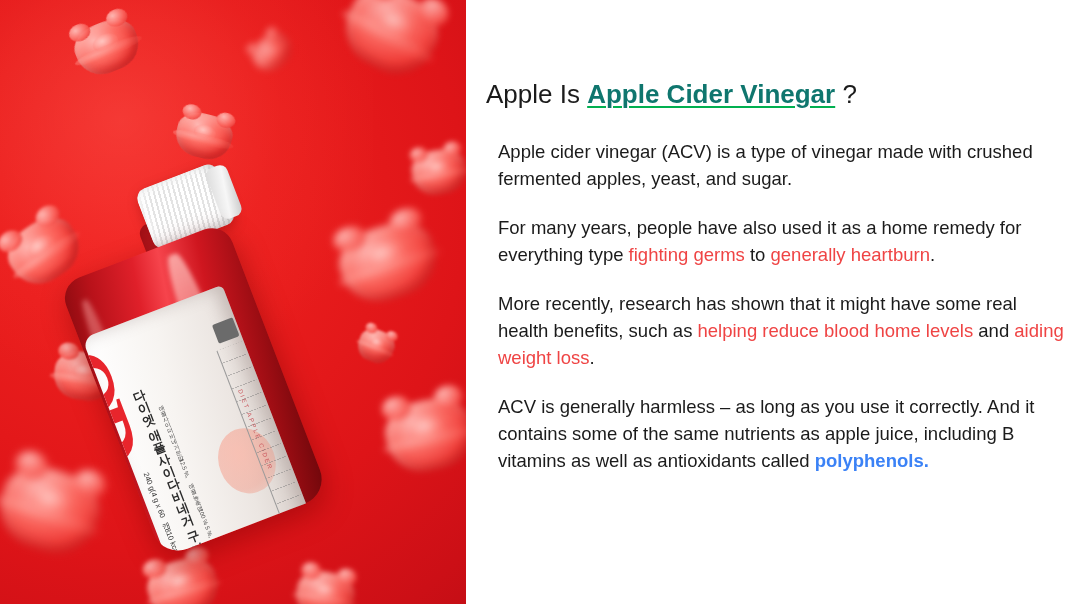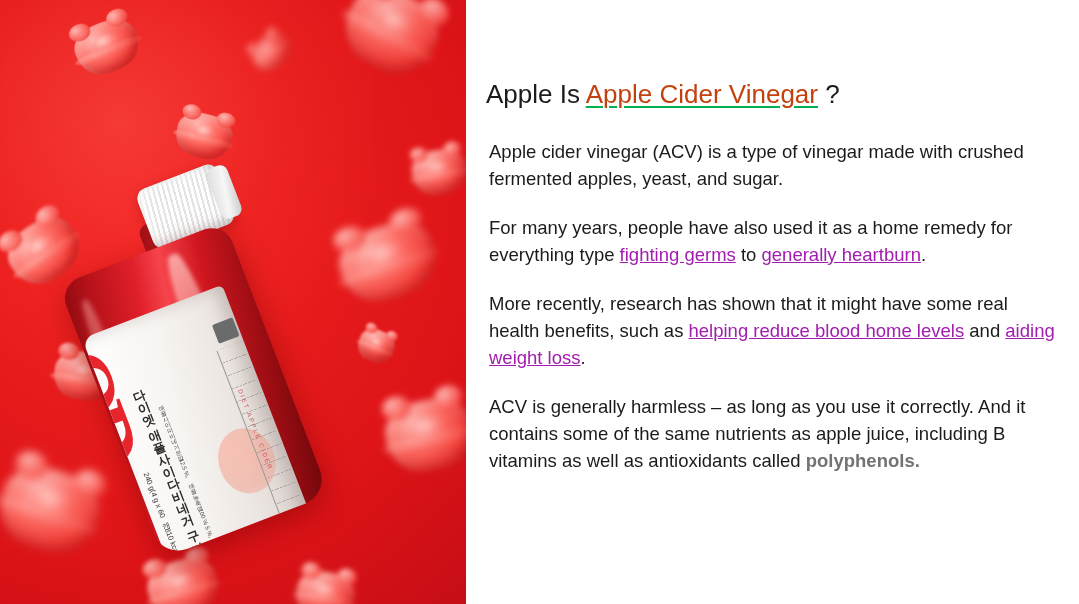--- a/index.html
+++ b/index.html
@@ -272,43 +272,43 @@
     position: absolute;
     top: 80px;
     left: 0;
     font-size: 26px;
     font-weight: normal;
     color: #1b1b1b;
     white-space: nowrap;
     line-height: 1.1;
   }
   .title .hl {
-    color: #c2410c;
-    font-weight: normal;
+    color: #0f766e;
+    font-weight: bold;
     text-decoration: underline;
     text-decoration-color: #00b050;
     text-underline-offset: 3px;
     text-decoration-thickness: 2px;
   }
 
   .body {
     position: absolute;
     top: 138px;
-    left: 3px;
+    left: 12px;
     width: 570px;
   }
   .para {
     font-size: 18.5px;
     line-height: 1.46;
     color: #1b1b1b;
     margin: 0 0 22px 0;
   }
   .para:last-child { margin-bottom: 0; }
-  .or { color: #a21caf; text-decoration: underline; }
-  .or-b { color: #737373; font-weight: bold; }
+  .or { color: #ef4444; }
+  .or-b { color: #3b82f6; font-weight: bold; }
 </style>
 </head>
 <body>
 
 <div class="slide">
 
   <div class="photo">
     <div class="photo-glow"></div>
 
     <div class="gummy g1">

